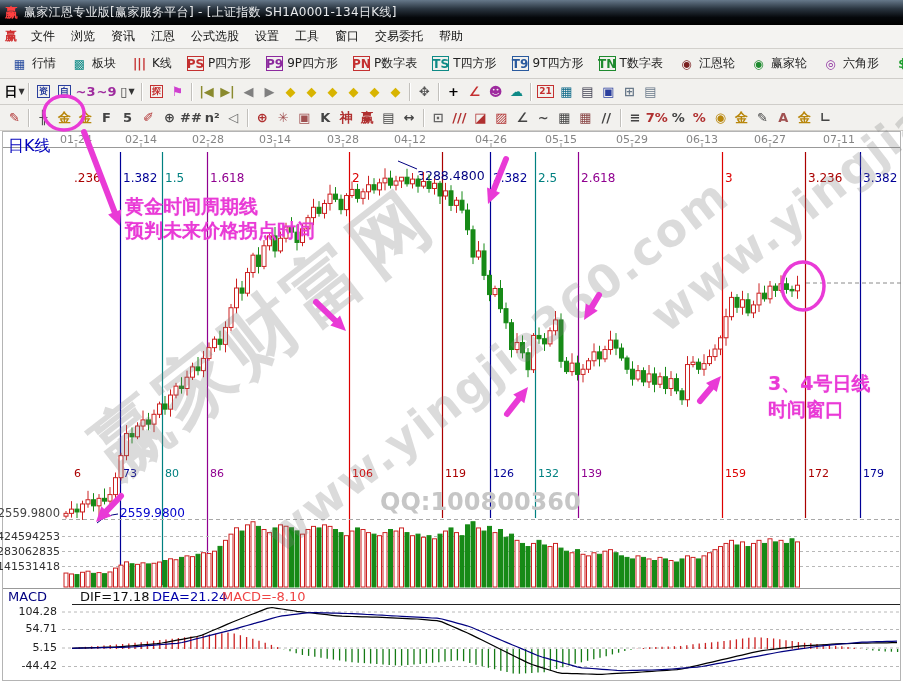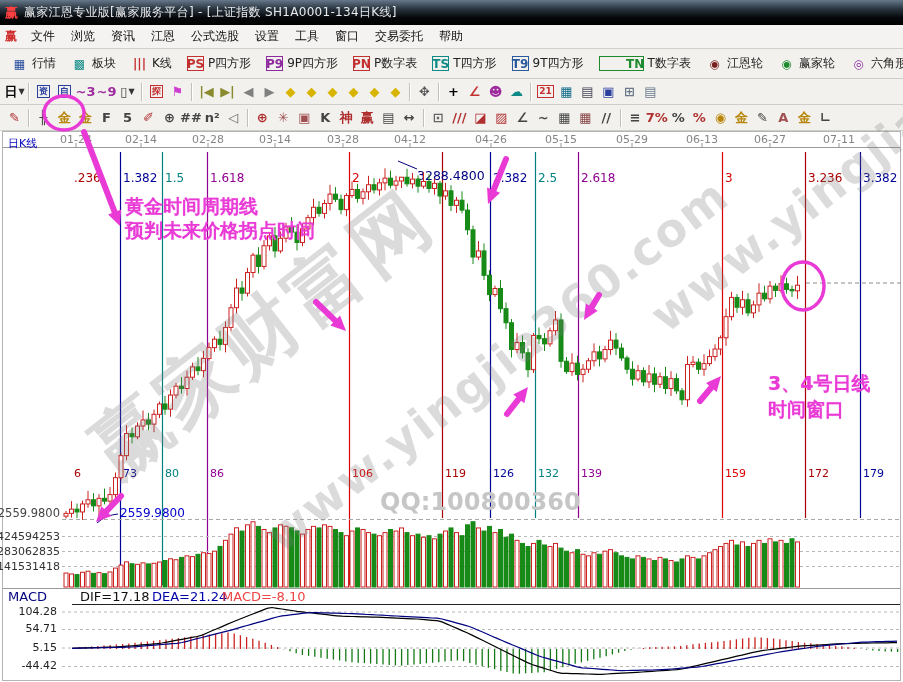--- a/index.html
+++ b/index.html
@@ -27,21 +27,21 @@
   .tb-ico.boxed{border:1px solid currentColor;font-size:12px;width:15px;height:13px;}
   .tbi{display:inline-flex;align-items:center;justify-content:center;min-width:21px;height:20px;
        font-size:13px;font-weight:bold;white-space:nowrap;}
   .tbi.boxed span{border:1px solid currentColor;font-size:9px;padding:0 1px;line-height:11px;}
   .tbi .caret{font-size:8px;color:#333;margin-left:1px;}
   .tb-sep{width:1px;height:18px;background:#c2c0bc;border-right:1px solid #fff;margin:0 3px;}
   
   .chart-area{position:absolute;left:0;top:131px;width:903px;height:551px;background:#fff;}
   .chart-area svg{position:absolute;left:0;top:0;}
   .overlay-svg{position:absolute;left:0;top:0;pointer-events:none;z-index:40;}
-  .pane-label{position:absolute;left:8px;top:5px;color:#0000bb;font-size:11px;z-index:5;}
+  .pane-label{position:absolute;left:8px;top:5px;color:#0000bb;font-size:16px;z-index:5;}
   .wm{position:absolute;color:rgba(125,125,125,0.28);font-weight:bold;transform-origin:0 0;
       transform:rotate(-38deg);white-space:nowrap;z-index:1;pointer-events:none;}
   .wm.big{font-size:76px;letter-spacing:6px;}
   .wm.mid{font-size:46px;letter-spacing:2px;}
   .qq-wm{position:absolute;color:#c6c6c6;font-size:24px;font-weight:bold;z-index:1;}
   .ann{position:absolute;color:#e93ad6;font-size:19px;font-weight:bold;white-space:nowrap;z-index:30;
        text-shadow:0 0 1px rgba(233,58,214,.4);}
   .macd-header{position:absolute;top:458px;left:0;width:903px;height:15px;font-size:13px;z-index:6;}
   .macd-header span{position:absolute;white-space:nowrap;}
   .mh-name{left:8px;color:#000080;font-weight:normal;}
@@ -102,21 +102,21 @@
       </div>
       <div class="tb1-item">
         <span class="tb-ico boxed" style="color: rgb(14, 138, 134);">TS</span>
         <span>T四方形</span>
       </div>
       <div class="tb1-item">
         <span class="tb-ico boxed" style="color: rgb(42, 90, 158);">T9</span>
         <span>9T四方形</span>
       </div>
       <div class="tb1-item">
-        <span class="tb-ico boxed" style="color: rgb(30, 138, 46); padding-left: 28px;">TN</span>
+        <span class="tb-ico boxed" style="color: rgb(30, 138, 46);">TN</span>
         <span>T数字表</span>
       </div>
       <div class="tb1-item">
         <span class="tb-ico" style="color: rgb(122, 32, 32);">◉</span>
         <span>江恩轮</span>
       </div>
       <div class="tb1-item">
         <span class="tb-ico" style="color: rgb(30, 138, 46);">◉</span>
         <span>赢家轮</span>
       </div>

